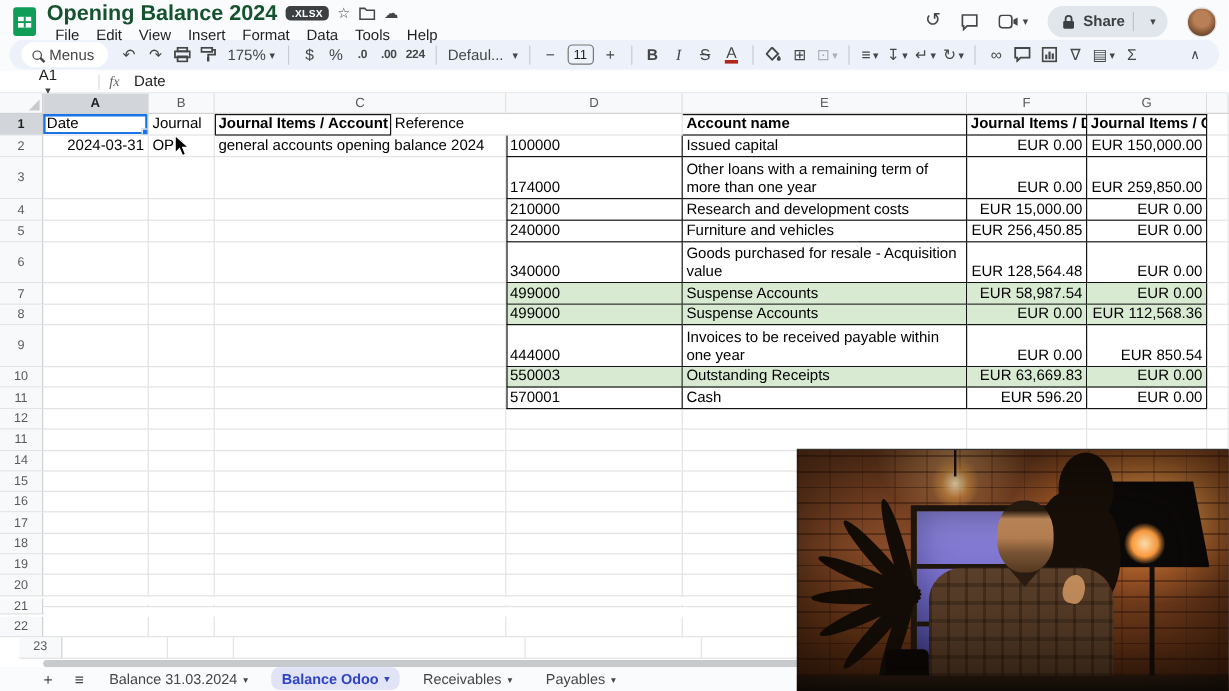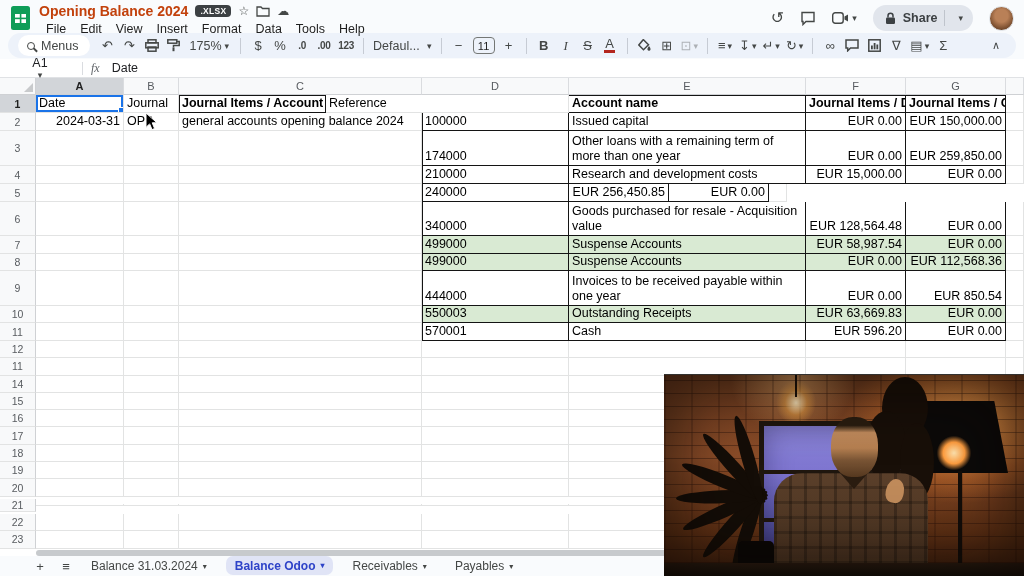--- a/index.html
+++ b/index.html
@@ -4,21 +4,21 @@
 <style>
   * { box-sizing: border-box; margin: 0; padding: 0; }
   html,body { width:1024px; height:576px; overflow:hidden; }
   body { font-family:"Liberation Sans", sans-serif; background:#fff; position:relative; color:#202124; }
 
   
   .titlebar { height:33px; background:#f9fbfd; display:flex; align-items:flex-start; padding:3px 8px 0 10px; position:relative; }
   .sheets-logo { width:21px; height:26px; margin:2px 8px 0 0; }
   .tb-col { display:flex; flex-direction:column; }
   .title-row { display:flex; align-items:center; gap:7px; height:16px; }
-  .doc-title { font-size:14px; font-weight:bold; color:#c2410c; }
+  .doc-title { font-size:18px; font-weight:bold; color:#14532d; }
   .xlsx-badge { background:#3c4043; color:#fff; font-size:8.5px; font-weight:bold; padding:1px 5px; border-radius:4px; letter-spacing:.3px; }
   .title-ic { font-size:12px; color:#444746; line-height:14px; }
   .menu-row { display:flex; margin-top:2px; }
   .menu-item { font-size:12.5px; color:#1f1f1f; padding:0 7px; height:16px; line-height:16px; border-radius:4px; cursor:default; }
   .top-right { position:absolute; right:10px; top:5px; display:flex; align-items:center; gap:16px; height:26px; }
   .tr-ic { color:#444746; font-size:16px; line-height:16px; }
   .cam-wrap { display:flex; align-items:center; gap:3px; }
   .caret { font-size:9px; color:#444746; }
   .share-btn { display:flex; align-items:center; background:#e1e5ec; border-radius:13px; height:26px; padding:0 4px 0 12px; gap:7px; }
   .share-label { font-size:12.5px; font-weight:bold; color:#3c4043; }
@@ -210,21 +210,21 @@
     </span>
     <span class="zoom-box">
       <span>175%</span>
       <span class="caret">▾</span>
     </span>
     <span class="tb-sep"></span>
     <span class="tbtn">$</span>
     <span class="tbtn">%</span>
     <span class="tbtn small-txt">.0</span>
     <span class="tbtn small-txt">.00</span>
-    <span class="tbtn small-txt">123</span>
+    <span class="tbtn small-txt">224</span>
     <span class="tb-sep"></span>
     <span class="tbtn">
       <span class="font-name">Defaul...</span>
       <span class="caret">▾</span>
     </span>
     <span class="tb-sep"></span>
     <span class="tbtn">−</span>
     <span class="fs-box">11</span>
     <span class="tbtn">+</span>
     <span class="tb-sep"></span>
@@ -356,20 +356,21 @@
       <div class="cell tbl right" style="width: 100px;">EUR 15,000.00</div>
       <div class="cell tbl right" style="width: 100px;">EUR 0.00</div>
       <div class="cell" style="width: 18px;"></div>
     </div>
     <div class="g-row" style="height: 18px;">
       <div class="row-num">5</div>
       <div class="cell" style="width: 88px;"></div>
       <div class="cell" style="width: 55px;"></div>
       <div class="cell" style="width: 243px;"></div>
       <div class="cell tbl bl" style="width: 147px;">240000</div>
+      <div class="cell tbl" style="width: 237px;">Furniture and vehicles</div>
       <div class="cell tbl right" style="width: 100px;">EUR 256,450.85</div>
       <div class="cell tbl right" style="width: 100px;">EUR 0.00</div>
       <div class="cell" style="width: 18px;"></div>
     </div>
     <div class="g-row" style="height: 34px;">
       <div class="row-num">6</div>
       <div class="cell" style="width: 88px;"></div>
       <div class="cell" style="width: 55px;"></div>
       <div class="cell" style="width: 243px;"></div>
       <div class="cell tbl bl" style="width: 147px;">340000</div>
@@ -547,21 +548,21 @@
       <div class="row-num">22</div>
       <div class="cell" style="width: 88px;"></div>
       <div class="cell" style="width: 55px;"></div>
       <div class="cell" style="width: 243px;"></div>
       <div class="cell" style="width: 147px;"></div>
       <div class="cell" style="width: 237px;"></div>
       <div class="cell right" style="width: 100px;"></div>
       <div class="cell right" style="width: 100px;"></div>
       <div class="cell" style="width: 18px;"></div>
     </div>
-    <div class="g-row" style="height: 17.3px;">
+    <div class="g-row" style="height: 17.3px; margin-left: 16px;">
       <div class="row-num">23</div>
       <div class="cell" style="width: 88px;"></div>
       <div class="cell" style="width: 55px;"></div>
       <div class="cell" style="width: 243px;"></div>
       <div class="cell" style="width: 147px;"></div>
       <div class="cell" style="width: 237px;"></div>
       <div class="cell right" style="width: 100px;"></div>
       <div class="cell right" style="width: 100px;"></div>
       <div class="cell" style="width: 18px;"></div>
     </div>

